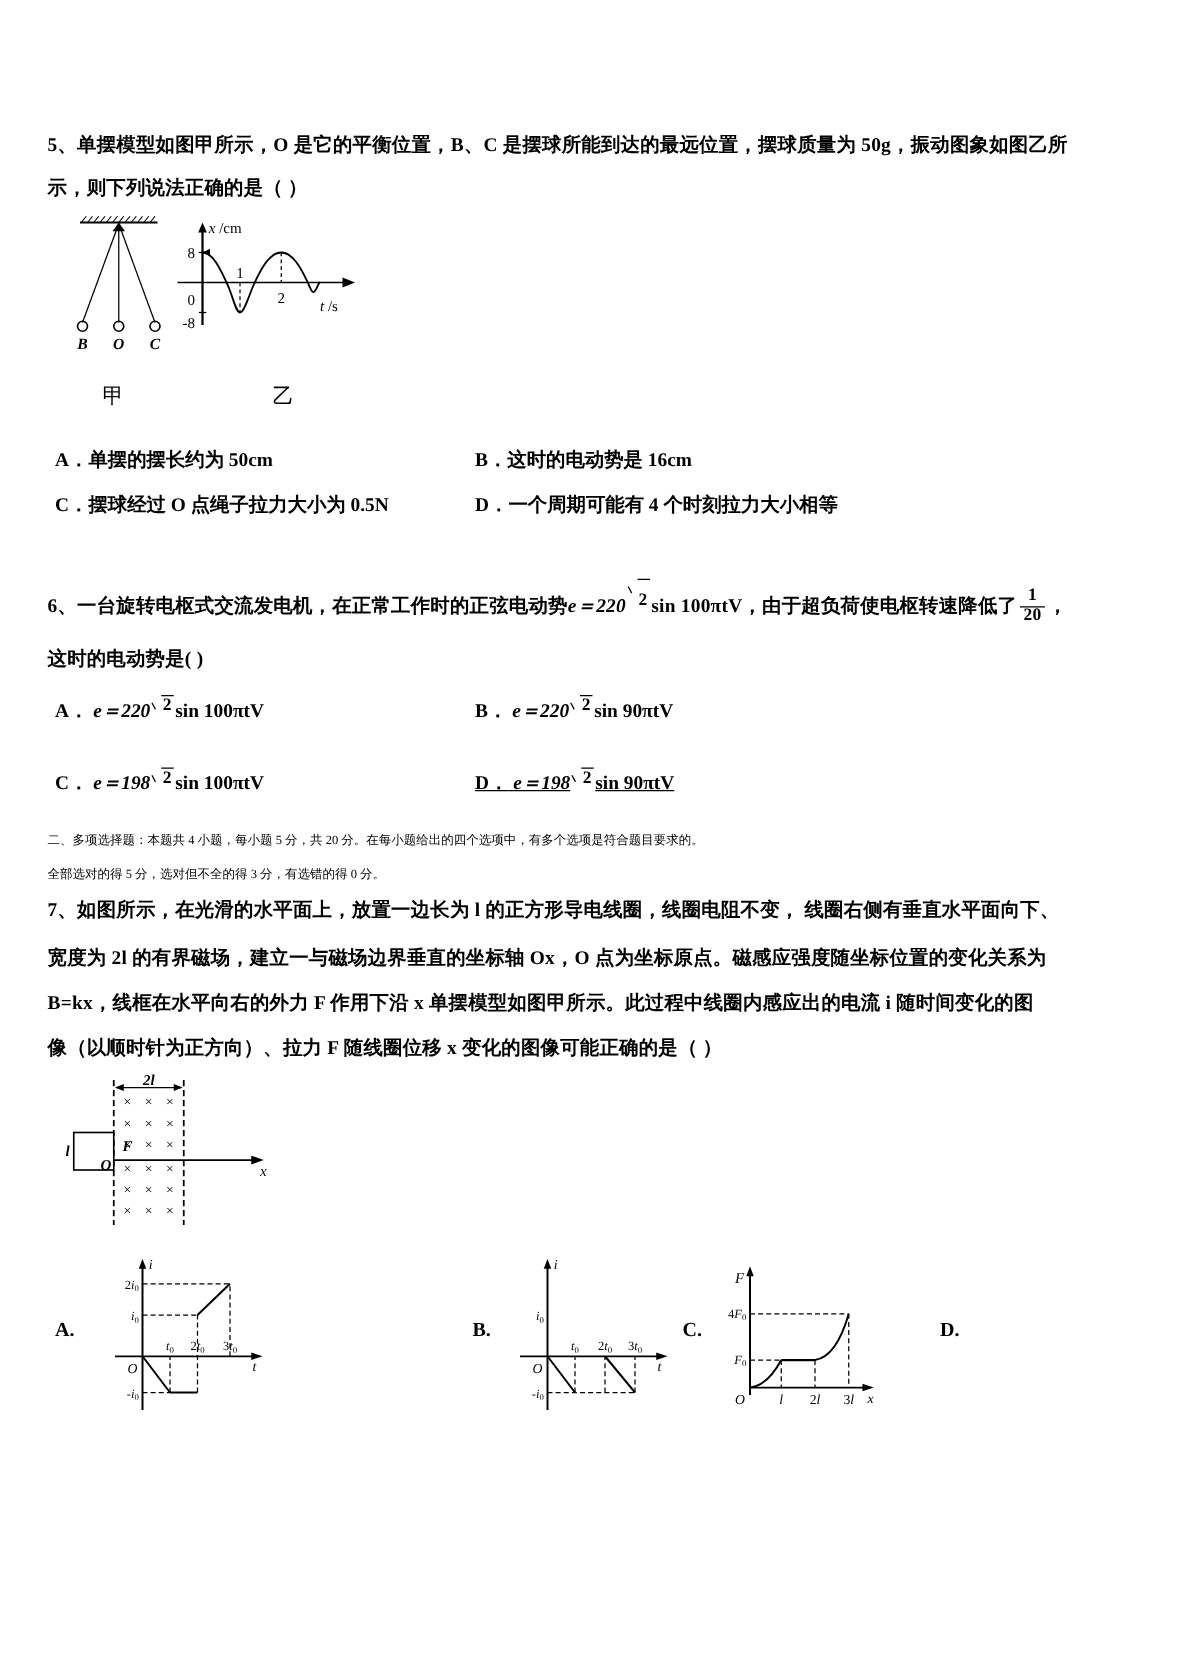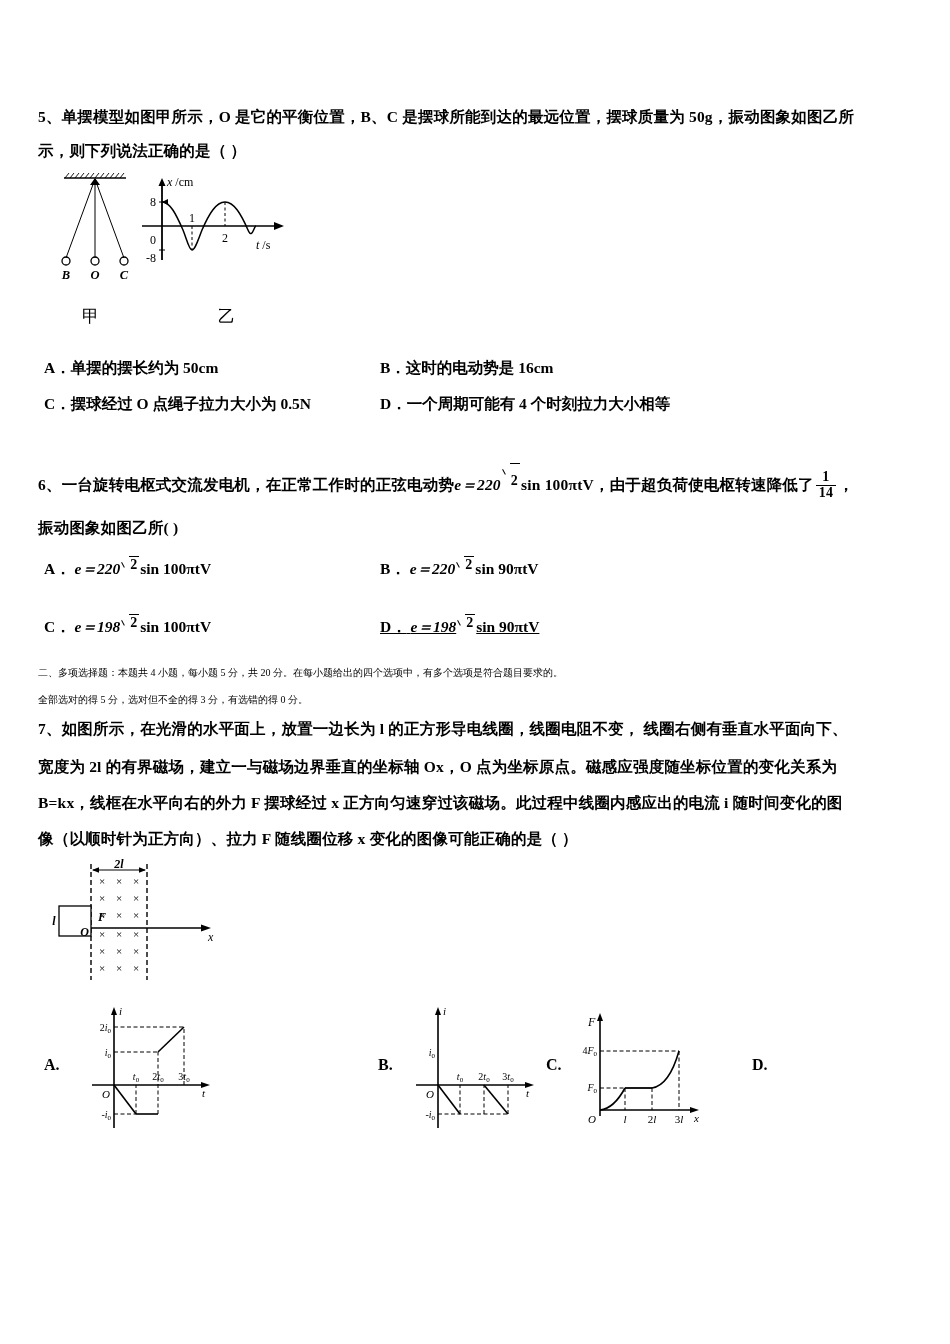--- a/index.html
+++ b/index.html
@@ -174,23 +174,23 @@
     <span class="lbl">B．</span><span>这时的电动势是 16cm</span>
   </div>
   <div class="opt" style="left:44px; top:394px;">
     <span class="lbl">C．</span><span>摆球经过 O 点绳子拉力大小为 0.5N</span>
   </div>
   <div class="opt" style="left:380px; top:394px;">
     <span class="lbl">D．</span><span>一个周期可能有 4 个时刻拉力大小相等</span>
   </div>
 
   <div class="qtext" style="left:38px; top:463px;">
-    <span>6、一台旋转电枢式交流发电机，在正常工作时的正弦电动势</span><span class="ital">e＝220</span><span class="sqrt"><span class="rad">2</span></span><span>sin 100πtV</span><span>，由于超负荷使电枢转速降低了</span><span class="frac"><span class="num">1</span><span class="den">14</span></span><span>，</span>
-  </div>
-  <div class="qtext" style="left:38px; top:511px;">振动图象如图乙所(      )</div>
+    <span>6、一台旋转电枢式交流发电机，在正常工作时的正弦电动势</span><span class="ital">e＝220</span><span class="sqrt"><span class="rad">2</span></span><span>sin 100πtV</span><span>，由于超负荷使电枢转速降低了</span><span class="frac"><span class="num">1</span><span class="den">20</span></span><span>，</span>
+  </div>
+  <div class="qtext" style="left:38px; top:511px;">这时的电动势是(      )</div>
 
   <div class="opt" style="left:44px; top:556px;">
     <span class="lbl">A．</span>
     <span class="ital">e＝220</span><span class="sqrt"><span class="rad">2</span></span><span>sin 100πtV</span>
   </div>
   <div class="opt" style="left:380px; top:556px;">
     <span class="lbl">B．</span>
     <span class="ital">e＝220</span><span class="sqrt"><span class="rad">2</span></span><span>sin 90πtV</span>
   </div>
   <div class="opt" style="left:44px; top:614px;">
@@ -200,21 +200,21 @@
   <div class="opt" style="left:380px; top:614px;text-decoration:underline;">
     <span class="lbl">D．</span>
     <span class="ital">e＝198</span><span class="sqrt"><span class="rad">2</span></span><span>sin 90πtV</span>
   </div>
 
   <div class="sect" style="left:38px; top:658px;">二、多项选择题：本题共 4 小题，每小题 5 分，共 20 分。在每小题给出的四个选项中，有多个选项是符合题目要求的。</div>
   <div class="sect" style="left:38px; top:685px;">全部选对的得 5 分，选对但不全的得 3 分，有选错的得 0 分。</div>
 
   <div class="qtext" style="left:38px; top:712px;">7、如图所示，在光滑的水平面上，放置一边长为 l 的正方形导电线圈，线圈电阻不变， 线圈右侧有垂直水平面向下、</div>
   <div class="qtext" style="left:38px; top:750px;">宽度为 2l 的有界磁场，建立一与磁场边界垂直的坐标轴 Ox，O 点为坐标原点。磁感应强度随坐标位置的变化关系为</div>
-  <div class="qtext" style="left:38px; top:786px;">B=kx，线框在水平向右的外力 F 摆球经过 x 正方向匀速穿过该磁场。此过程中线圈内感应出的电流 i 随时间变化的图</div>
+  <div class="qtext" style="left:38px; top:786px;">B=kx，线框在水平向右的外力 F 作用下沿 x 单摆模型如图甲所示。此过程中线圈内感应出的电流 i 随时间变化的图</div>
   <div class="qtext" style="left:38px; top:822px;">像（以顺时针为正方向）、拉力 F 随线圈位移 x 变化的图像可能正确的是（      ）</div>
 
   <div class="figwrap" style="left:46px; top:858px; width:230px; height:130px;">
     <svg width="230" height="130" viewBox="0 0 230 130">
 
       <line x1="45" y1="6" x2="45" y2="122" stroke="#000" stroke-width="1.4" stroke-dasharray="5,3"></line>
 
       <line x1="101" y1="6" x2="101" y2="122" stroke="#000" stroke-width="1.4" stroke-dasharray="5,3"></line>
 
       <line x1="47" y1="12" x2="99" y2="12" stroke="#000" stroke-width="1"></line>

